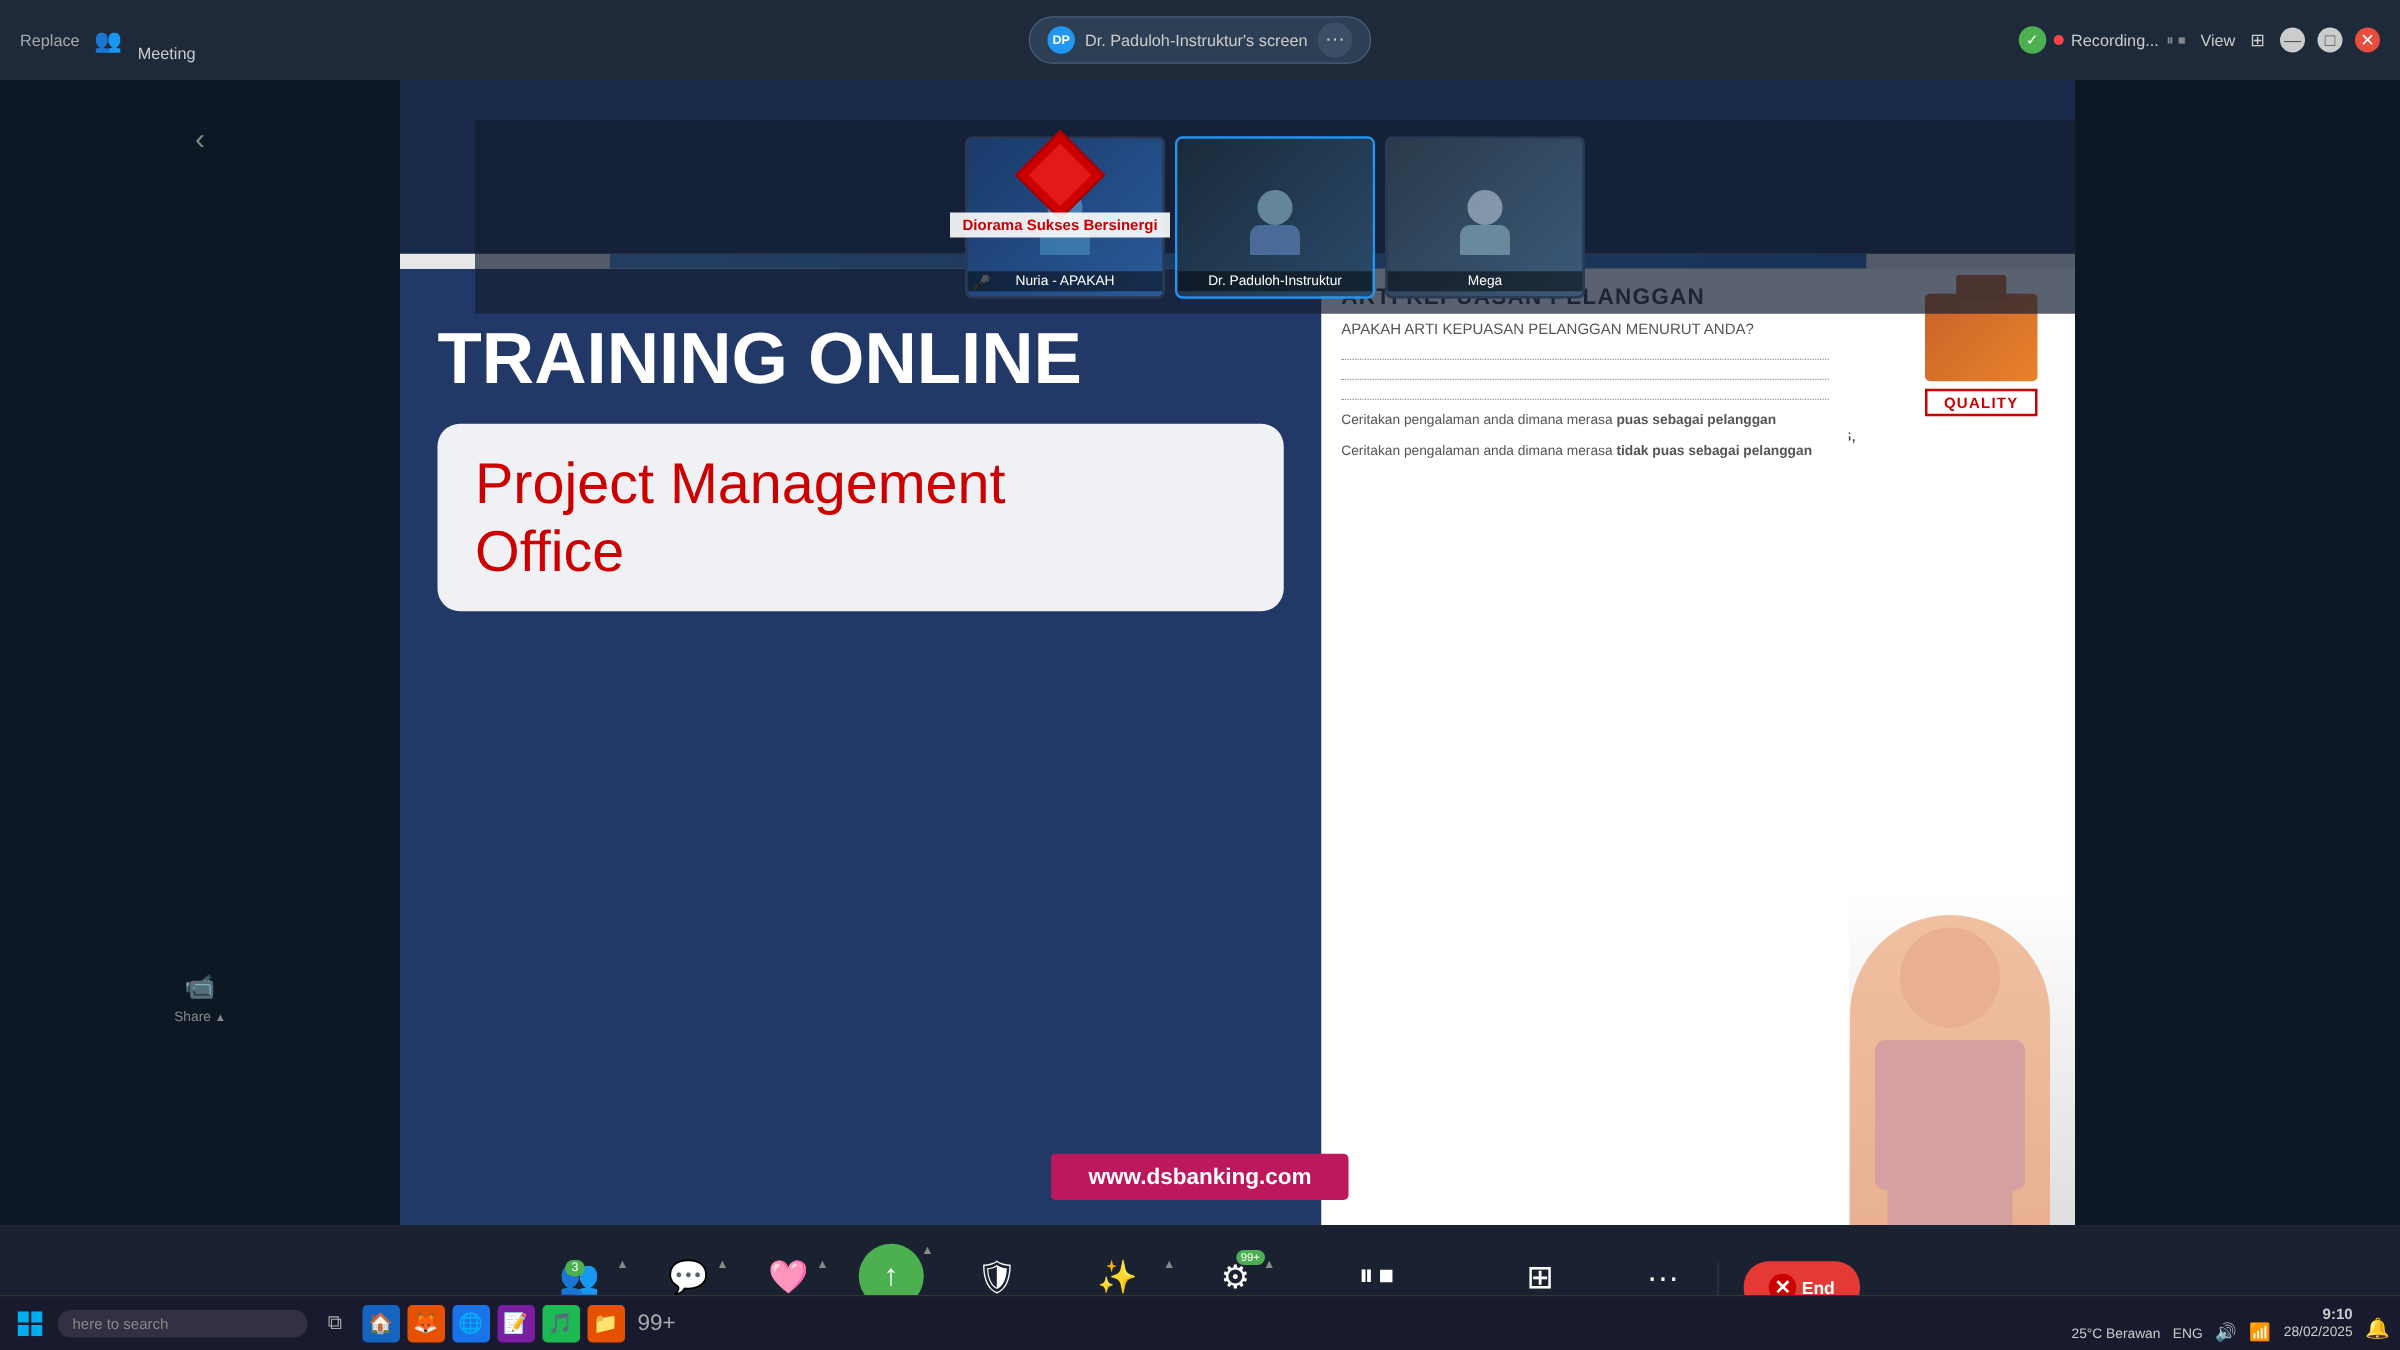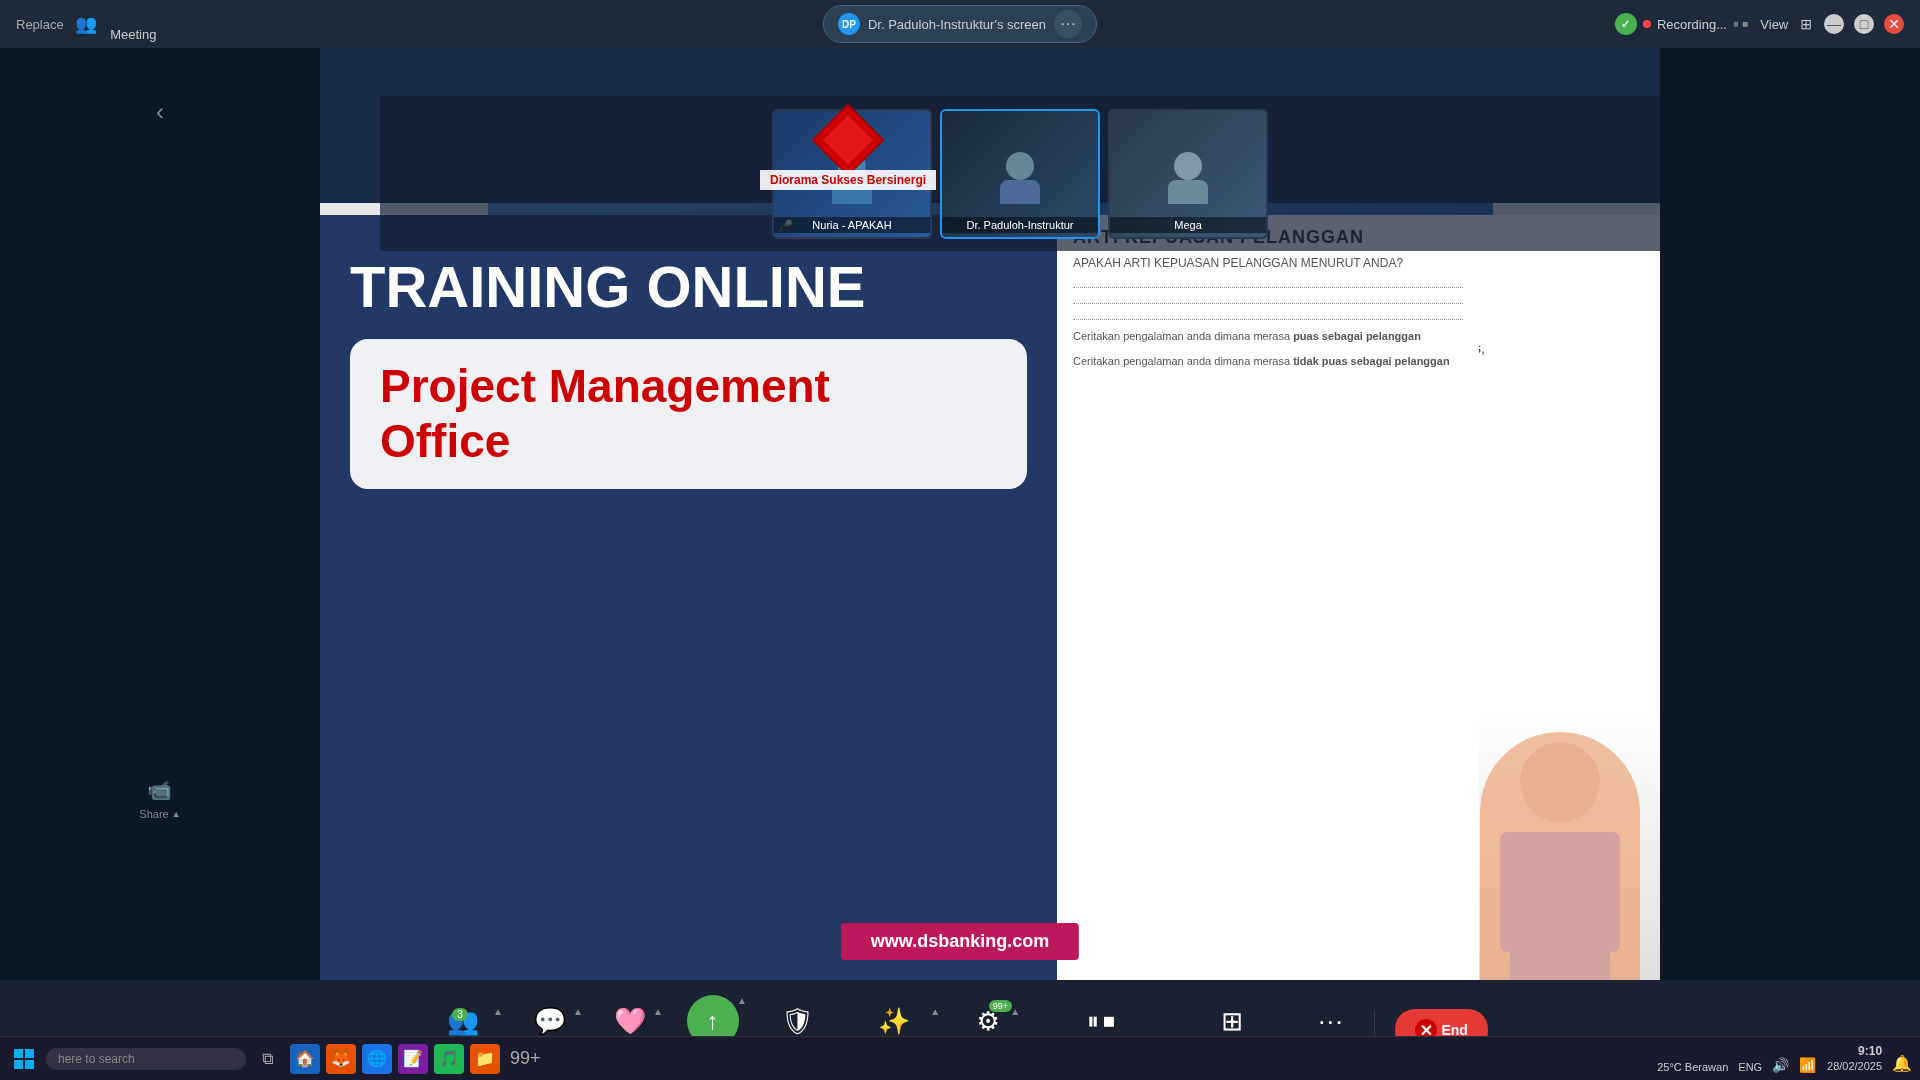--- a/index.html
+++ b/index.html
@@ -11,21 +11,21 @@
       font-family: 'Segoe UI', Arial, sans-serif;
       position: relative;
     }
 
     
     .title-bar {
       position: absolute;
       top: 0;
       left: 0;
       right: 0;
-      height: 48px;
+      height: 64px;
       background: #1e2a3a;
       display: flex;
       align-items: center;
       padding: 0 16px;
       z-index: 100;
     }
     .title-bar-left {
       display: flex;
       align-items: center;
       gap: 12px;
@@ -260,21 +260,21 @@
     }
     .pmo-box {
       background: rgba(255,255,255,0.93);
       border-radius: 18px;
       padding: 20px 30px;
       display: inline-block;
     }
     .pmo-text {
       color: #cc0000;
       font-size: 46px;
-      font-weight: 700;
+      font-weight: 400;
       line-height: 1.2;
     }
 
     
     .slide-right {
       position: absolute;
       top: 0;
       left: 55%;
       right: 0;
       bottom: 0;
@@ -629,20 +629,25 @@
           <div class="manajemen-title">Manajemen Kualitas Proyek</div>
           <div class="adalah-text">adalah</div>
           <div class="quality-desc">
             <span>proyek dapat memenuhi kebutuhan</span><br>
             <span>yang telah disepakati,</span><br>
             <span>melalui aturan-aturan mengenai kualitas,</span><br>
             <strong>prosedur ataupun guidelines</strong>
           </div>
         </div>
 
+        <div class="quality-stamp">
+          <div class="stamp-visual">
+          </div>
+          <div class="stamp-label">QUALITY</div>
+        </div>
 
         <div class="person-area">
           <div class="person-silhouette">
             <svg viewBox="0 0 160 260" width="160" height="260">
               <circle cx="80" cy="50" r="40" fill="#e8b090"></circle>
               <rect x="30" y="100" width="100" height="160" rx="10" fill="#d4a0a0"></rect>
               <rect x="20" y="100" width="30" height="120" rx="8" fill="#d4a0a0"></rect>
               <rect x="110" y="100" width="30" height="120" rx="8" fill="#d4a0a0"></rect>
             </svg>
           </div>

